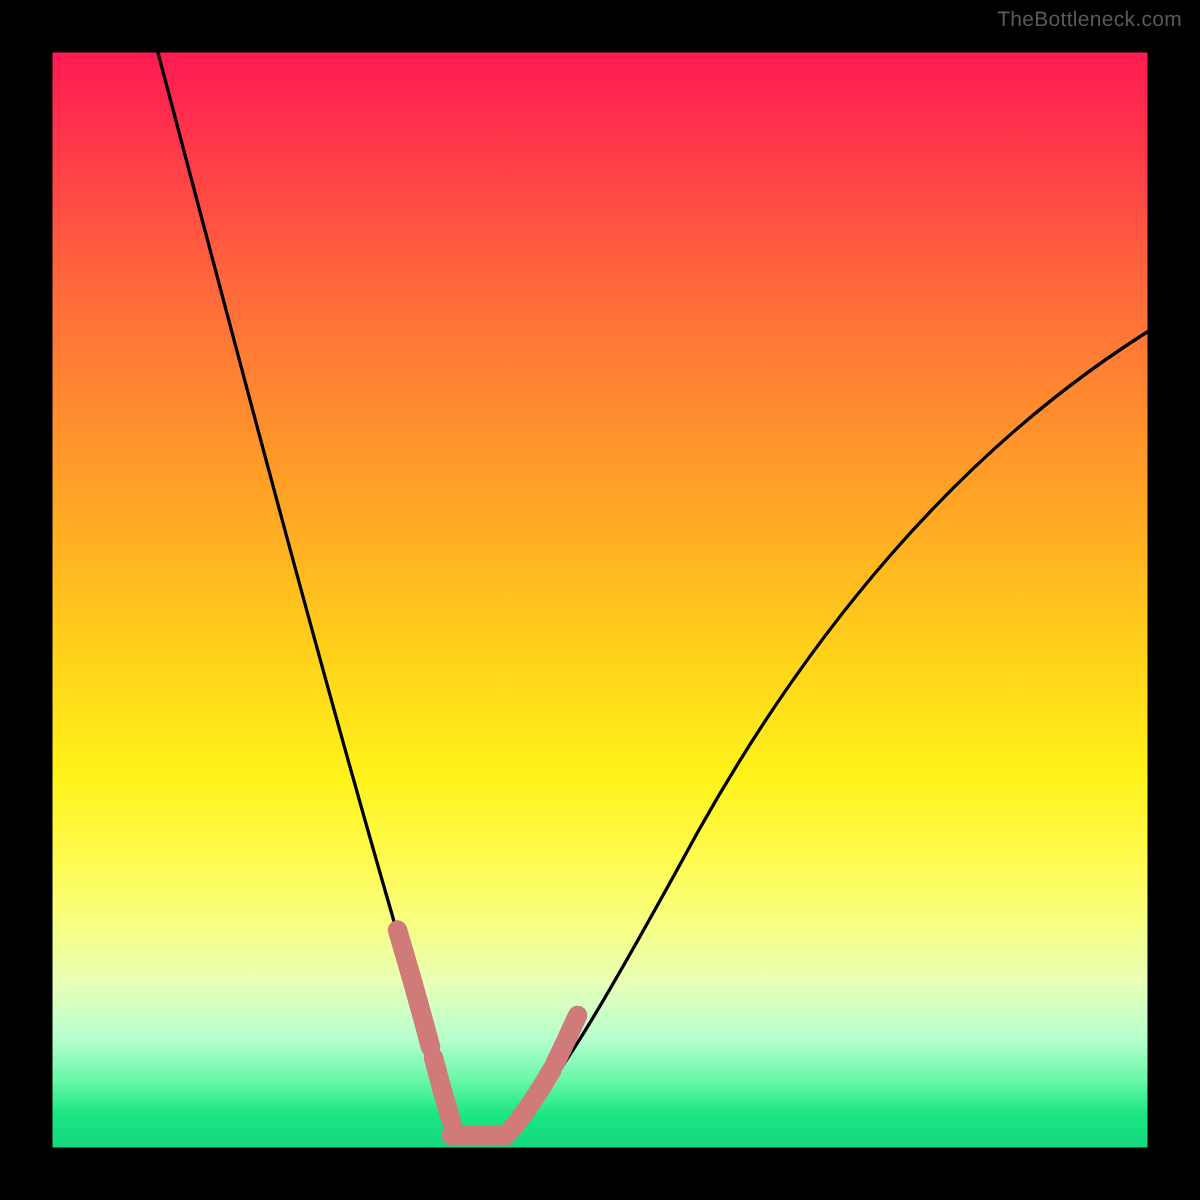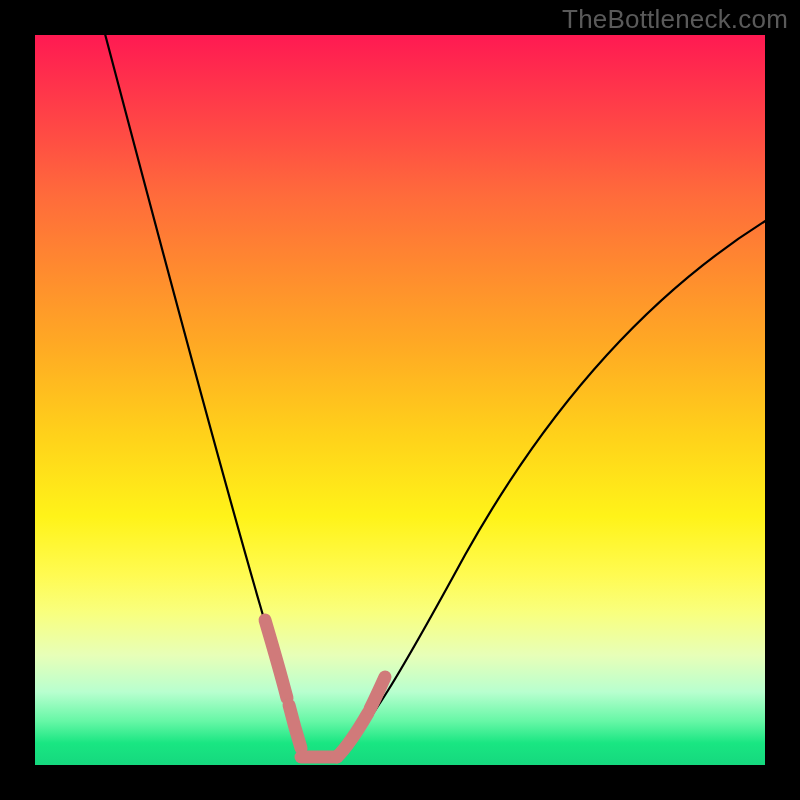--- a/index.html
+++ b/index.html
@@ -40,21 +40,21 @@
       #66f7a6 94%,
       #19e682 97%,
       #15d87e 100%
     );
   }
   .watermark {
     position: absolute;
     top: 4px;
     right: 12px;
     color: #5a5a5a;
-    font-size: 26px;
+    font-size: 14px;
     font-weight: 400;
     letter-spacing: 0.2px;
     user-select: none;
   }
   svg.curve-layer {
     position: absolute;
     left: 0;
     top: 0;
     width: 730px;
     height: 730px;

